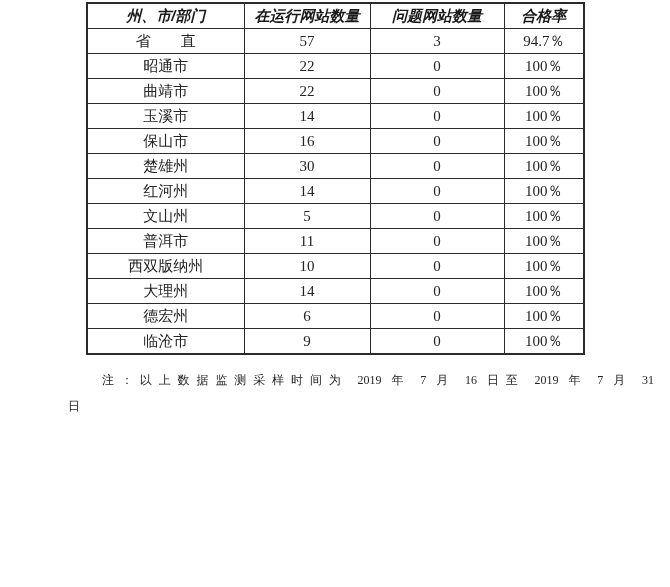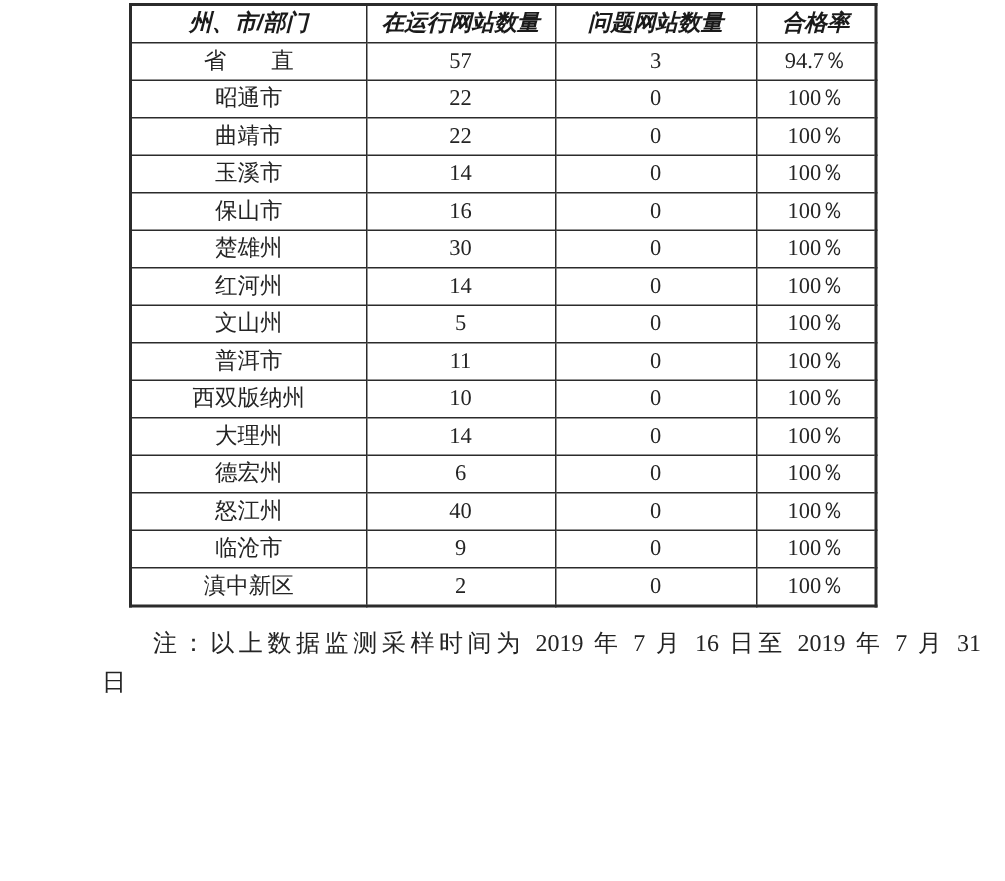--- a/index.html
+++ b/index.html
@@ -49,21 +49,21 @@
     color: #1a1a1a;
     font-style: italic;
   }
   table.stats-table td {
     font-weight: normal;
     color: #242424;
   }
   .note {
     margin: 12px 0 0 68px;
     width: 586px;
-    font-size: 16px;
+    font-size: 12px;
     line-height: 26px;
     color: #242424;
   }
   .note-line1 {
     display: block;
     text-align: justify;
     text-align-last: justify;
     text-indent: 34px;
     width: 100%;
   }
@@ -159,34 +159,22 @@
           <td>0</td>
           <td>100％</td>
         </tr>
         <tr>
           <td>德宏州</td>
           <td>6</td>
           <td>0</td>
           <td>100％</td>
         </tr>
         <tr>
-          <td>怒江州</td>
-          <td>40</td>
-          <td>0</td>
-          <td>100％</td>
-        </tr>
-        <tr>
           <td>临沧市</td>
           <td>9</td>
-          <td>0</td>
-          <td>100％</td>
-        </tr>
-        <tr>
-          <td>滇中新区</td>
-          <td>2</td>
           <td>0</td>
           <td>100％</td>
         </tr>
       </tbody>
   </table>
 
   <p class="note">
     <span class="note-line1">注：以上数据监测采样时间为 2019 年 7 月 16 日至 2019 年 7 月 31</span>
     <span class="note-line2">日</span>
   </p>

